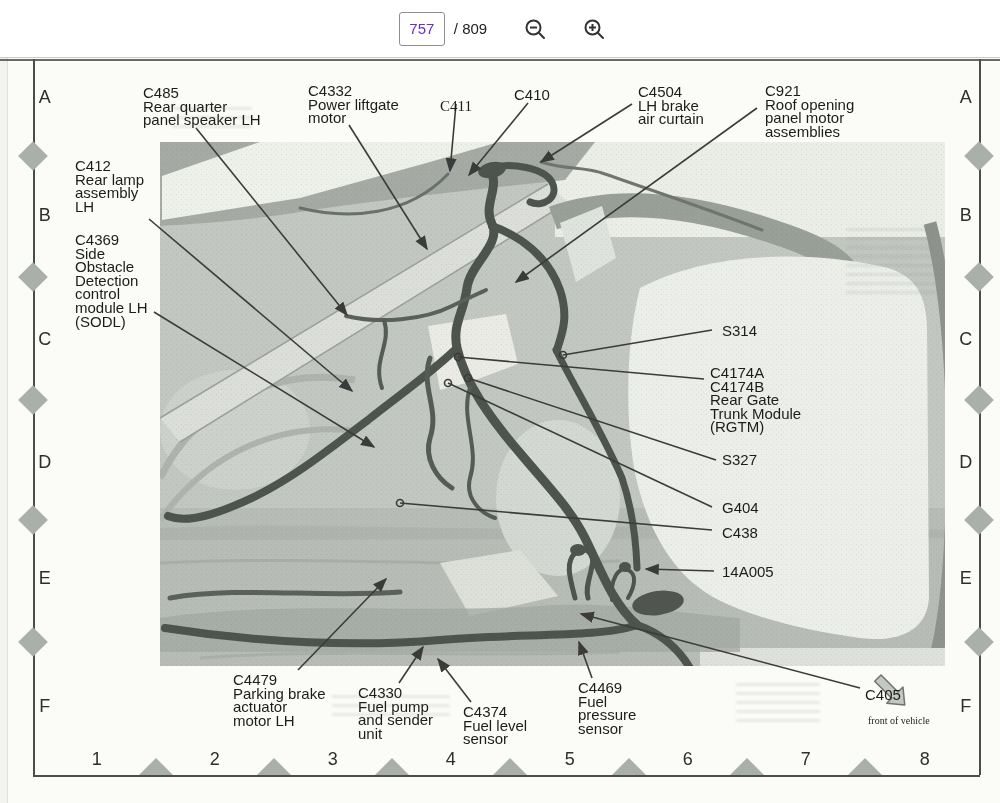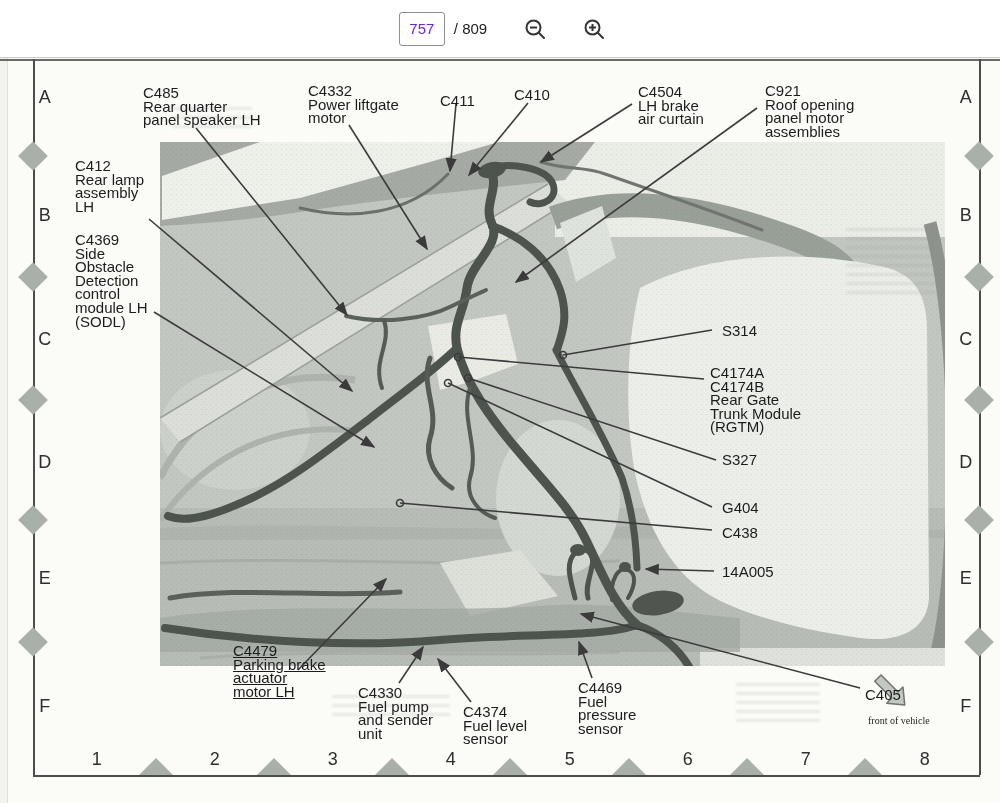--- a/index.html
+++ b/index.html
@@ -212,21 +212,21 @@
       <div class="callout" style="left: 143px; top: 28px;">
         <div>C485</div>
         <div>Rear quarter</div>
         <div>panel speaker LH</div>
       </div>
       <div class="callout" style="left: 308px; top: 26px;">
         <div>C4332</div>
         <div>Power liftgate</div>
         <div>motor</div>
       </div>
-      <div class="callout" style="left: 440px; top: 36px;">
+      <div class="callout" style="left: 440px; top: 42px; font-family: Liberation Serif, serif;">
         <div>C411</div>
       </div>
       <div class="callout" style="left: 514px; top: 30px;">
         <div>C410</div>
       </div>
       <div class="callout" style="left: 638px; top: 27px;">
         <div>C4504</div>
         <div>LH brake</div>
         <div>air curtain</div>
       </div>
@@ -266,21 +266,21 @@
       </div>
       <div class="callout" style="left: 722px; top: 443px;">
         <div>G404</div>
       </div>
       <div class="callout" style="left: 722px; top: 468px;">
         <div>C438</div>
       </div>
       <div class="callout" style="left: 722px; top: 507px;">
         <div>14A005</div>
       </div>
-      <div class="callout" style="left: 233px; top: 586px; text-decoration: underline;">
+      <div class="callout" style="left: 233px; top: 615px;">
         <div>C4479</div>
         <div>Parking brake</div>
         <div>actuator</div>
         <div>motor LH</div>
       </div>
       <div class="callout" style="left: 358px; top: 628px;">
         <div>C4330</div>
         <div>Fuel pump</div>
         <div>and sender</div>
         <div>unit</div>

